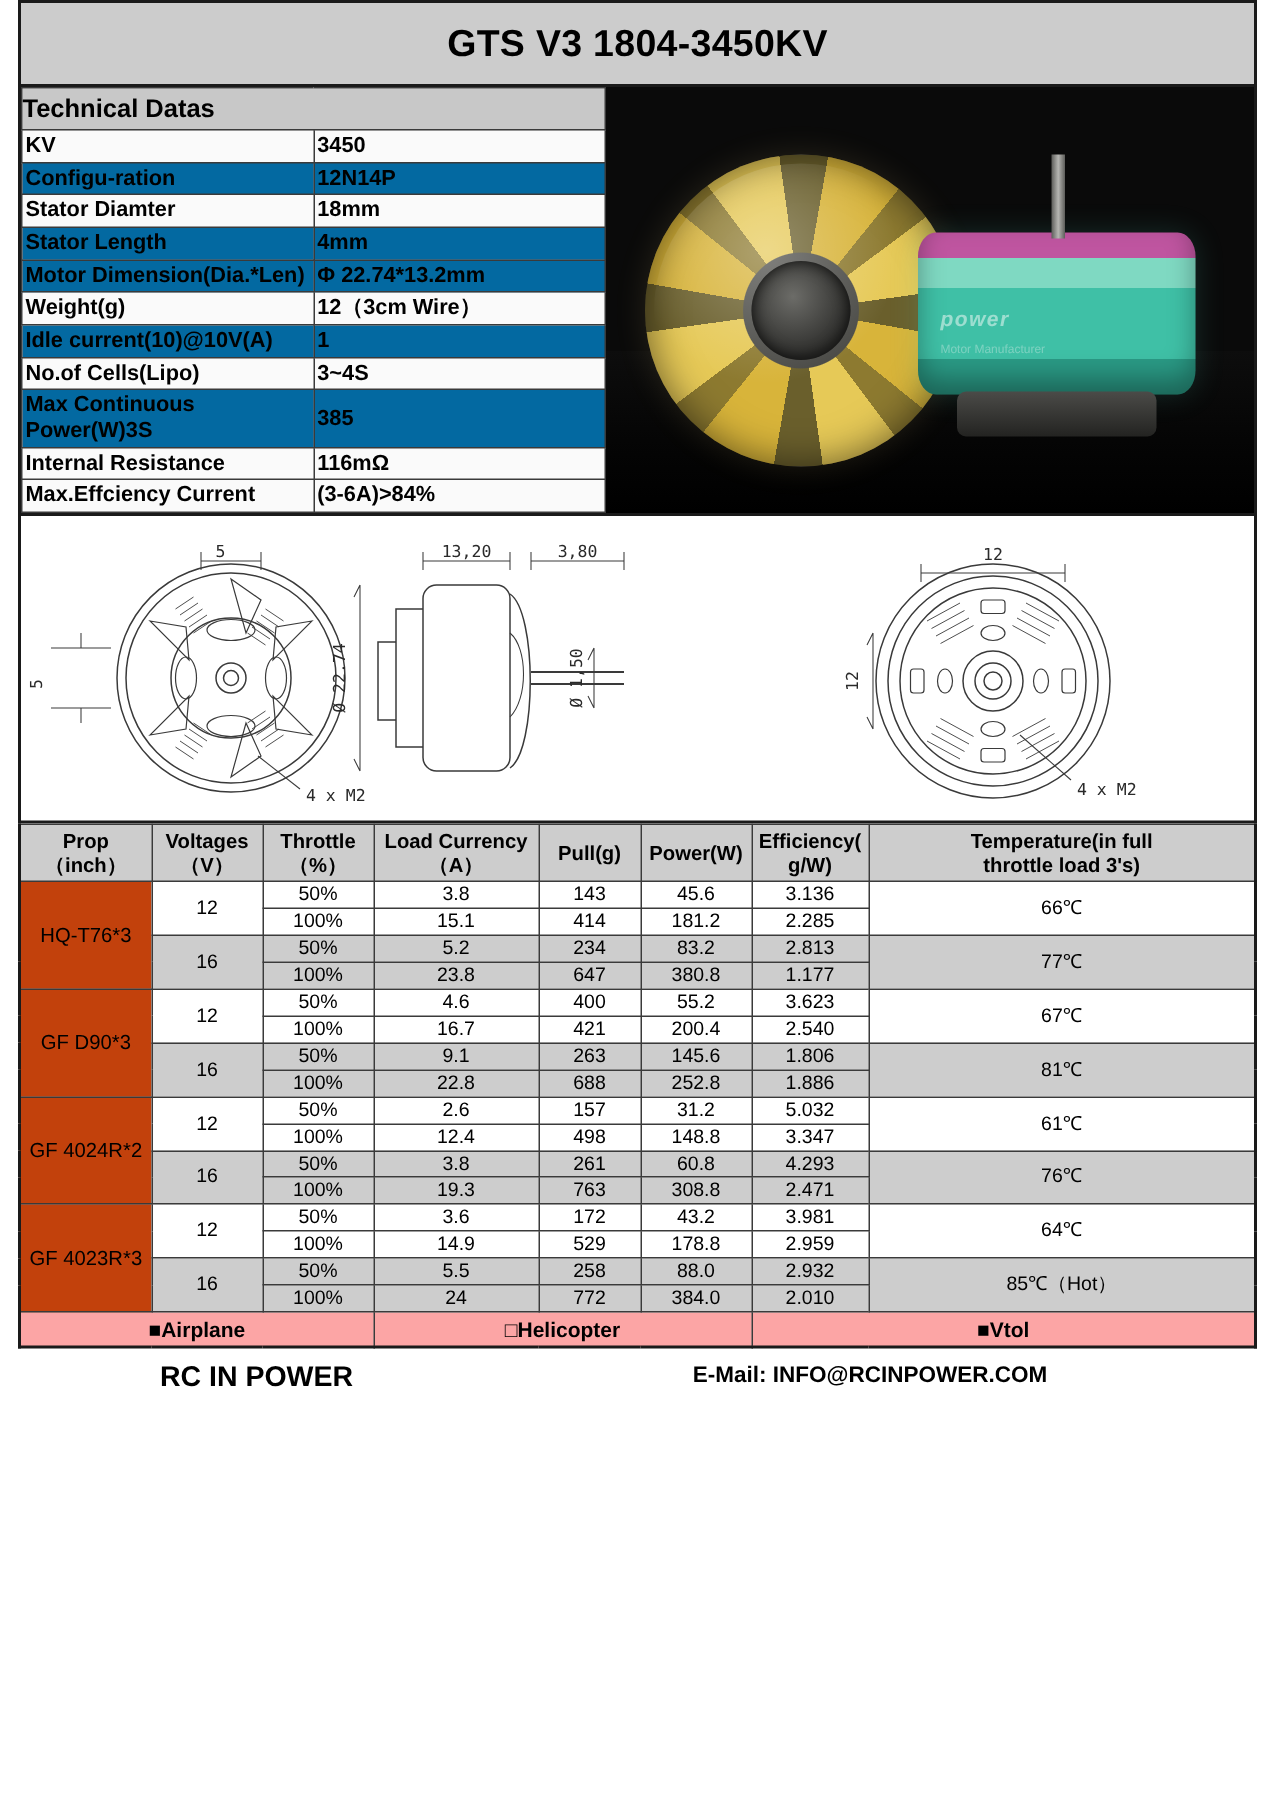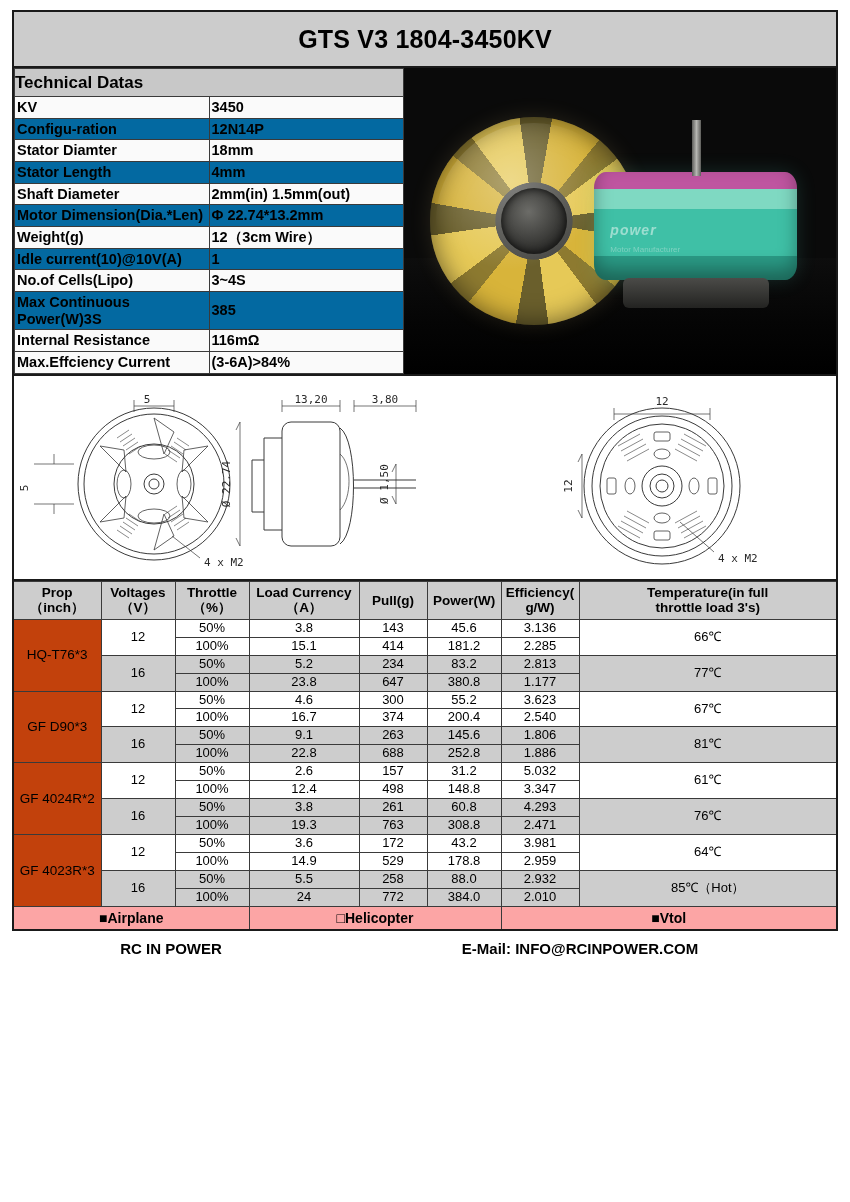--- a/index.html
+++ b/index.html
@@ -4,21 +4,21 @@
 <style>
   * { box-sizing: border-box; }
   html, body { margin:0; padding:0; }
   body {
     width:850px; height:1202px;
     background:#ffffff;
     font-family:"Liberation Sans", sans-serif;
     color:#000;
     overflow:hidden;
   }
-  .sheet { position:relative; width:850px; height:1202px; padding:10px 12px 0 12px; }
+  .sheet { position:relative; width:850px; height:1202px; padding:0 12px 0 12px; }
 
   
   .title-band {
     border:2px solid #1a1a1a;
     background:#cccccc;
     height:58px;
     display:flex; align-items:center; justify-content:center;
   }
   .title-band .t {
     font-size:25px; font-weight:bold; letter-spacing:.2px;
@@ -54,21 +54,21 @@
   }
   .motor-a::before {
     content:""; position:absolute; inset:6px; border-radius:50%;
     background:radial-gradient(circle at 38% 30%, rgba(255,255,255,.30), rgba(255,255,255,0) 48%);
   }
   .motor-a::after {
     content:""; position:absolute; left:50%; top:50%; width:66px; height:66px; margin:-33px 0 0 -33px;
     border-radius:50%; background:radial-gradient(circle at 42% 36%, #6c6c68, #2d2d2b 70%);
     box-shadow:inset 0 0 10px rgba(0,0,0,.8);
   }
-  .motor-b { position:absolute; right:9%; top:34%; width:203px; height:108px; border-radius:12px/16px;
+  .motor-b { position:absolute; right:9%; top:34%; width:185px; height:108px; border-radius:12px/16px;
     background:linear-gradient(180deg,#bf55a0 0 16%, #7fd9c2 16% 34%, #3fc0a6 34% 78%, #2a9a85 78% 100%);
     box-shadow:0 0 20px rgba(90,220,200,.16), inset 0 -10px 18px rgba(0,0,0,.35);
   }
   .motor-b .shaft { position:absolute; left:50%; top:-52px; width:9px; height:56px; margin-left:-4px;
     background:linear-gradient(90deg,#5d5d5a,#b6b6b2,#5d5d5a); }
   .motor-b .brand { position:absolute; left:8%; top:46%; font-size:14px; font-weight:bold;
     color:rgba(235,245,242,.55); letter-spacing:1px; font-style:italic; }
   .motor-b .sub { position:absolute; left:8%; top:68%; font-size:8px; color:rgba(225,240,236,.38); }
   .motor-b .base { position:absolute; left:14%; right:14%; bottom:-28px; height:30px;
     background:linear-gradient(180deg,#4b4b48,#232321); border-radius:6px; }
@@ -89,21 +89,21 @@
   .perf .c-pull { width:68px; } .perf .c-pow  { width:74px; }
   .perf .c-eff  { width:78px; }
   .perf td.prop { background:#c2410c; font-size:13.5px; }
   .g td, td.g { background:#cdcdcd; }
   .w td, td.w { background:#ffffff; }
   .legend td { font-weight:bold; font-size:14px; padding:3px 0; background:#fca5a5; }
   .legend .box { font-size:14px; }
 
   
   .footer { display:flex; margin-top:9px; padding:0 4px; }
-  .footer .left { width:310px; text-align:center; font-size:15px; font-weight:bold; }
+  .footer .left { width:310px; text-align:center; font-size:19px; font-weight:bold; }
   .footer .right { flex:1; text-align:center; font-size:15px; font-weight:bold; }
 </style>
 </head>
 <body>
 
 <div class="sheet">
 
   <div class="title-band">
     <div class="t">GTS V3 1804-3450KV</div>
   </div>
@@ -122,24 +122,20 @@
             <td class="lbl two">Configu-ration</td>
             <td class="two">12N14P</td>
           </tr>
           <tr class="rw-w">
             <td class="lbl two">Stator Diamter</td>
             <td class="two">18mm</td>
           </tr>
           <tr class="rw-g">
             <td class="lbl two">Stator Length</td>
             <td class="two">4mm</td>
-          </tr>
-          <tr class="rw-w">
-            <td class="lbl two">Shaft Diameter</td>
-            <td class="two">2mm(in) 1.5mm(out)</td>
           </tr>
           <tr class="rw-g">
             <td class="lbl two">Motor Dimension(Dia.*Len)</td>
             <td class="two">Φ 22.74*13.2mm</td>
           </tr>
           <tr class="rw-w">
             <td class="lbl two">Weight(g)</td>
             <td class="two">12（3cm Wire）</td>
           </tr>
           <tr class="rw-g">
@@ -348,29 +344,29 @@
           <td>23.8</td>
           <td>647</td>
           <td>380.8</td>
           <td>1.177</td>
         </tr>
         <tr class="w">
           <td class="prop" rowspan="4">GF D90*3</td>
           <td rowspan="2" class="w">12</td>
           <td>50%</td>
           <td>4.6</td>
-          <td>300</td>
+          <td>400</td>
           <td>55.2</td>
           <td>3.623</td>
           <td rowspan="2" class="w">67℃</td>
         </tr>
         <tr class="w">
           <td>100%</td>
           <td>16.7</td>
-          <td>374</td>
+          <td>421</td>
           <td>200.4</td>
           <td>2.540</td>
         </tr>
         <tr class="g">
           <td rowspan="2" class="g">16</td>
           <td>50%</td>
           <td>9.1</td>
           <td>263</td>
           <td>145.6</td>
           <td>1.806</td>

